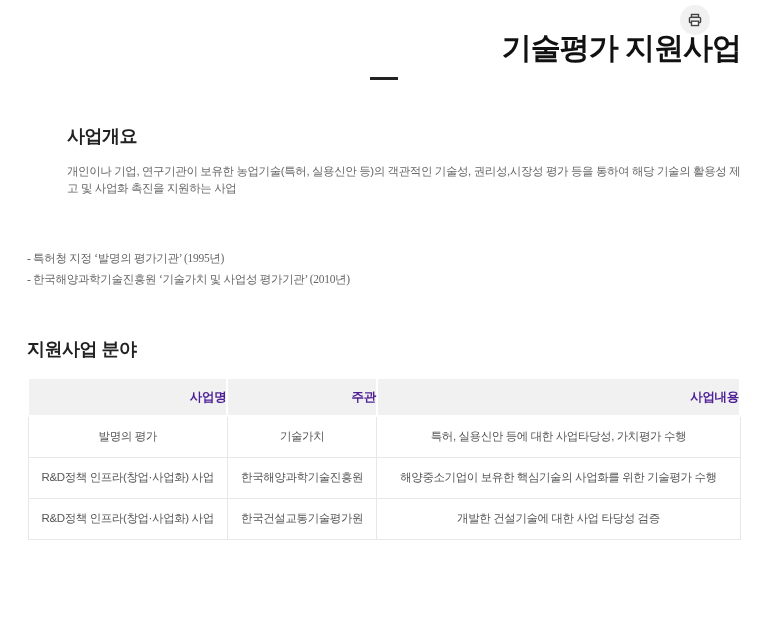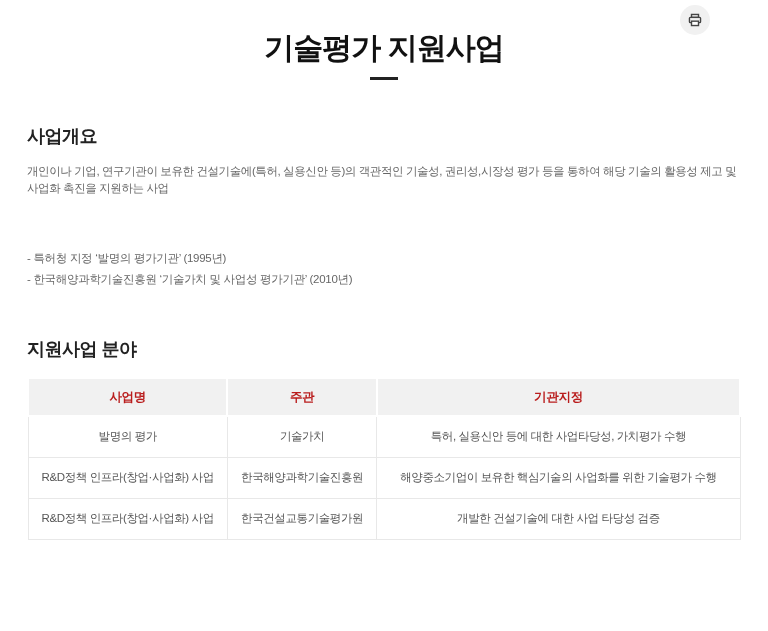--- a/index.html
+++ b/index.html
@@ -19,54 +19,54 @@
     width: 30px; height: 30px; border-radius: 50%;
     background: #f1f1f1; border: none; cursor: pointer;
     display: flex; align-items: center; justify-content: center;
   }
   .print-btn svg { display: block; }
 
   
   .title-wrap { text-align: center; padding-top: 30px; }
   .page-title {
     font-size: 30px; font-weight: bold; color: #111;
-    letter-spacing: -1px; line-height: 36px;
+    letter-spacing: -1px; line-height: 36px; text-align: right;
   }
   .title-divider { width: 28px; height: 3px; background: #222; margin: 11px auto 0; }
 
   
   .section-heading {
     font-size: 18px; font-weight: bold; color: #222;
     letter-spacing: -0.5px;
   }
-  .sec-overview { margin-top: 44px; }
+  .sec-overview { margin-top: 44px; margin-left: 40px; }
   .overview-body {
     margin-top: 15px; font-size: 11.5px; color: #666;
     letter-spacing: -0.4px; line-height: 17px;
   }
   .sec-ktr { margin-top: 51px; }
-  .ktr-list { margin-top: 13px; list-style: none; }
+  .ktr-list { margin-top: 13px; list-style: none; font-family: Liberation Serif, serif; }
   .ktr-list li {
     font-size: 11.5px; color: #666; letter-spacing: -0.3px;
     line-height: 21px;
   }
   .sec-fields { margin-top: 47px; }
 
   
   .fields-table {
     width: 100%; margin-top: 16px; border-collapse: collapse;
     table-layout: fixed;
   }
   .fields-table col.c1 { width: 28%; }
   .fields-table col.c2 { width: 21%; }
   .fields-table col.c3 { width: 51%; }
   .fields-table th {
     background: #f1f1f1; border: 2px solid #ffffff;
-    height: 38px; font-size: 12.5px; font-weight: bold; color: #b91c1c;
-    letter-spacing: -0.3px; text-align: center;
+    height: 38px; font-size: 12.5px; font-weight: bold; color: #4c1d95;
+    letter-spacing: -0.3px; text-align: right;
   }
   .fields-table td {
     border: 1px solid #e8e8e8; height: 41px;
     font-size: 11.5px; color: #555; letter-spacing: -0.4px;
     text-align: center; vertical-align: middle; padding: 2px 6px;
   }
 </style>
 </head>
 <body>
 
@@ -82,21 +82,21 @@
 
 <div class="page">
 
   <div class="title-wrap">
     <h1 class="page-title">기술평가 지원사업</h1>
     <div class="title-divider"></div>
   </div>
 
   <section class="sec-overview">
     <h2 class="section-heading">사업개요</h2>
-    <p class="overview-body">개인이나 기업, 연구기관이 보유한 건설기술에(특허, 실용신안 등)의 객관적인 기술성, 권리성,시장성 평가 등을 통하여 해당 기술의 활용성 제고 및 사업화 촉진을 지원하는 사업</p>
+    <p class="overview-body">개인이나 기업, 연구기관이 보유한 농업기술(특허, 실용신안 등)의 객관적인 기술성, 권리성,시장성 평가 등을 통하여 해당 기술의 활용성 제고 및 사업화 촉진을 지원하는 사업</p>
   </section>
 
   <section class="sec-ktr">
     <ul class="ktr-list">
       <li>- 특허청 지정 ‘발명의 평가기관’ (1995년)</li>
       <li>- 한국해양과학기술진흥원 ‘기술가치 및 사업성 평가기관’ (2010년)</li>
     </ul>
   </section>
 
   <section class="sec-fields">
@@ -105,21 +105,21 @@
     <table class="fields-table">
       <colgroup>
           <col class="c1">
           <col class="c2">
           <col class="c3">
         </colgroup>
       <thead>
         <tr>
           <th>사업명</th>
           <th>주관</th>
-          <th>기관지정</th>
+          <th>사업내용</th>
         </tr>
       </thead>
       <tbody>
         <tr>
           <td>발명의 평가</td>
           <td>기술가치</td>
           <td>특허, 실용신안 등에 대한 사업타당성, 가치평가 수행</td>
         </tr>
         <tr>
           <td>R&amp;D정책 인프라(창업·사업화) 사업</td>

